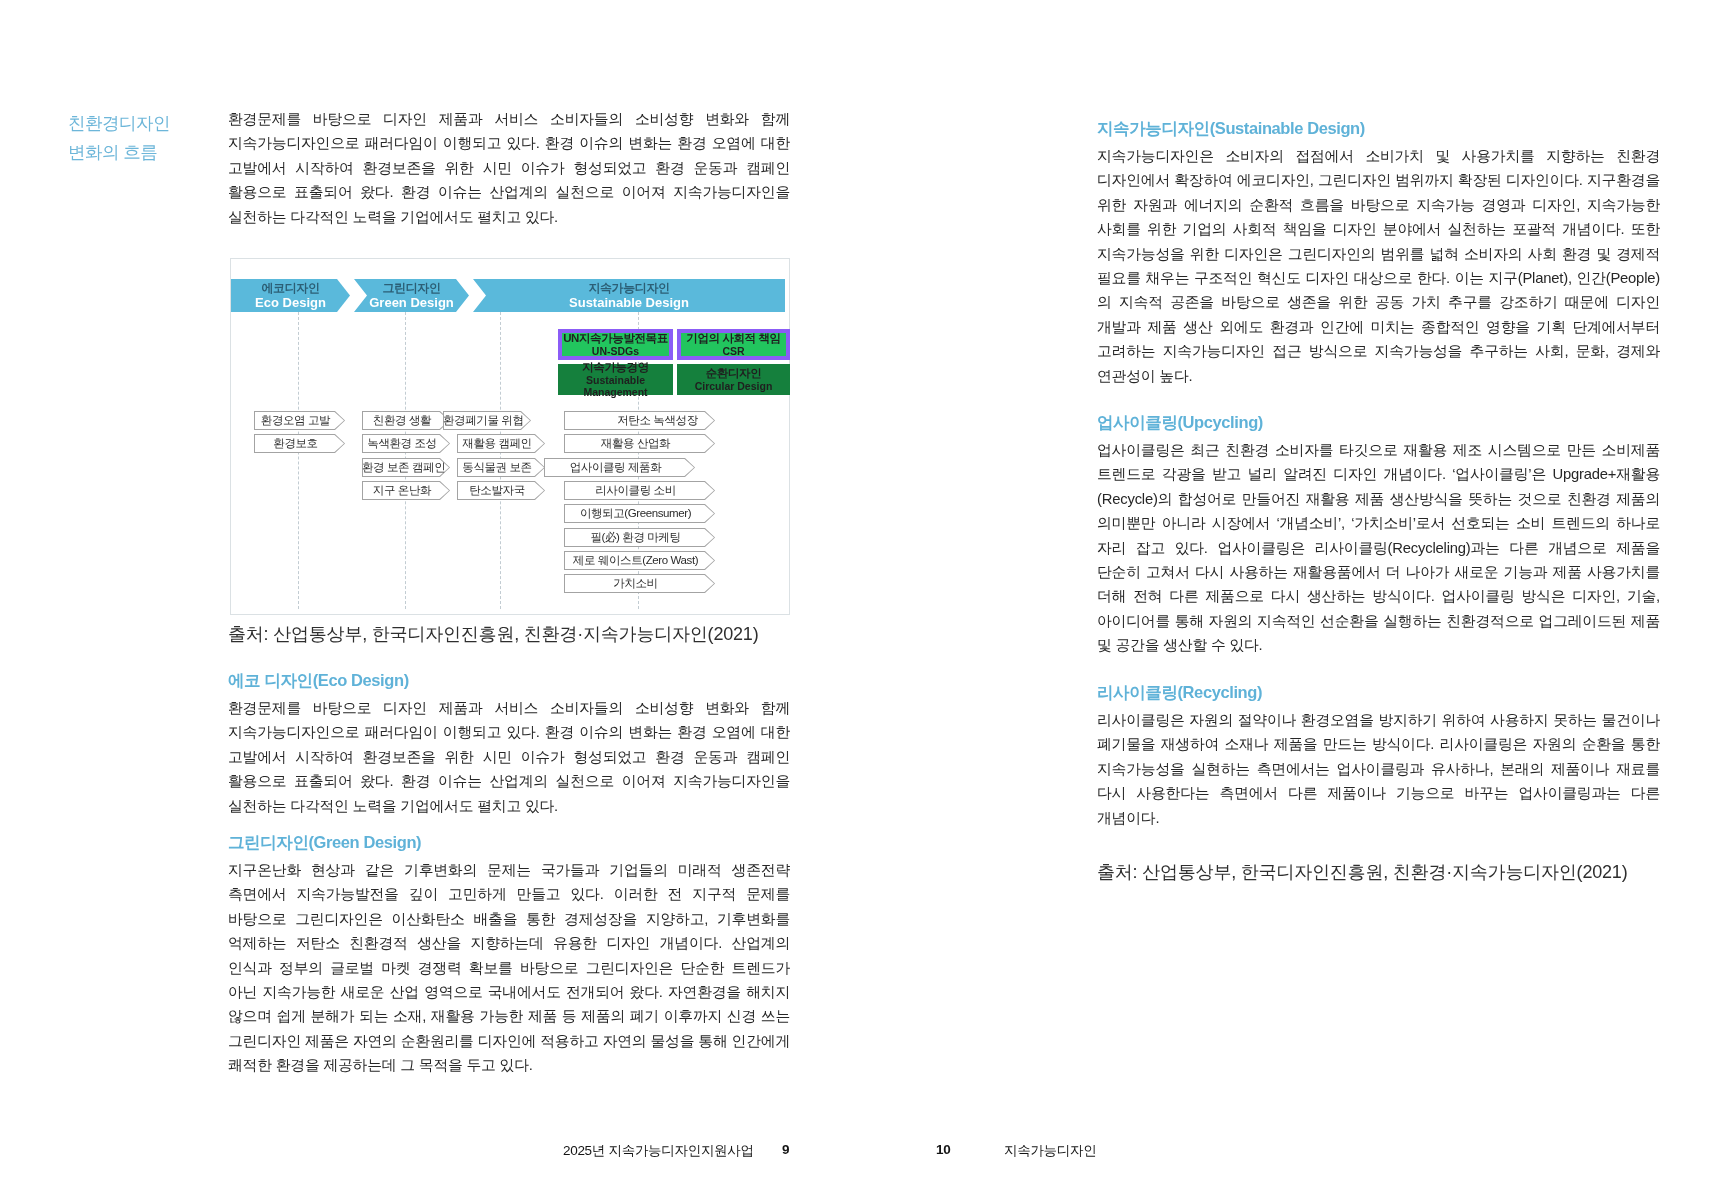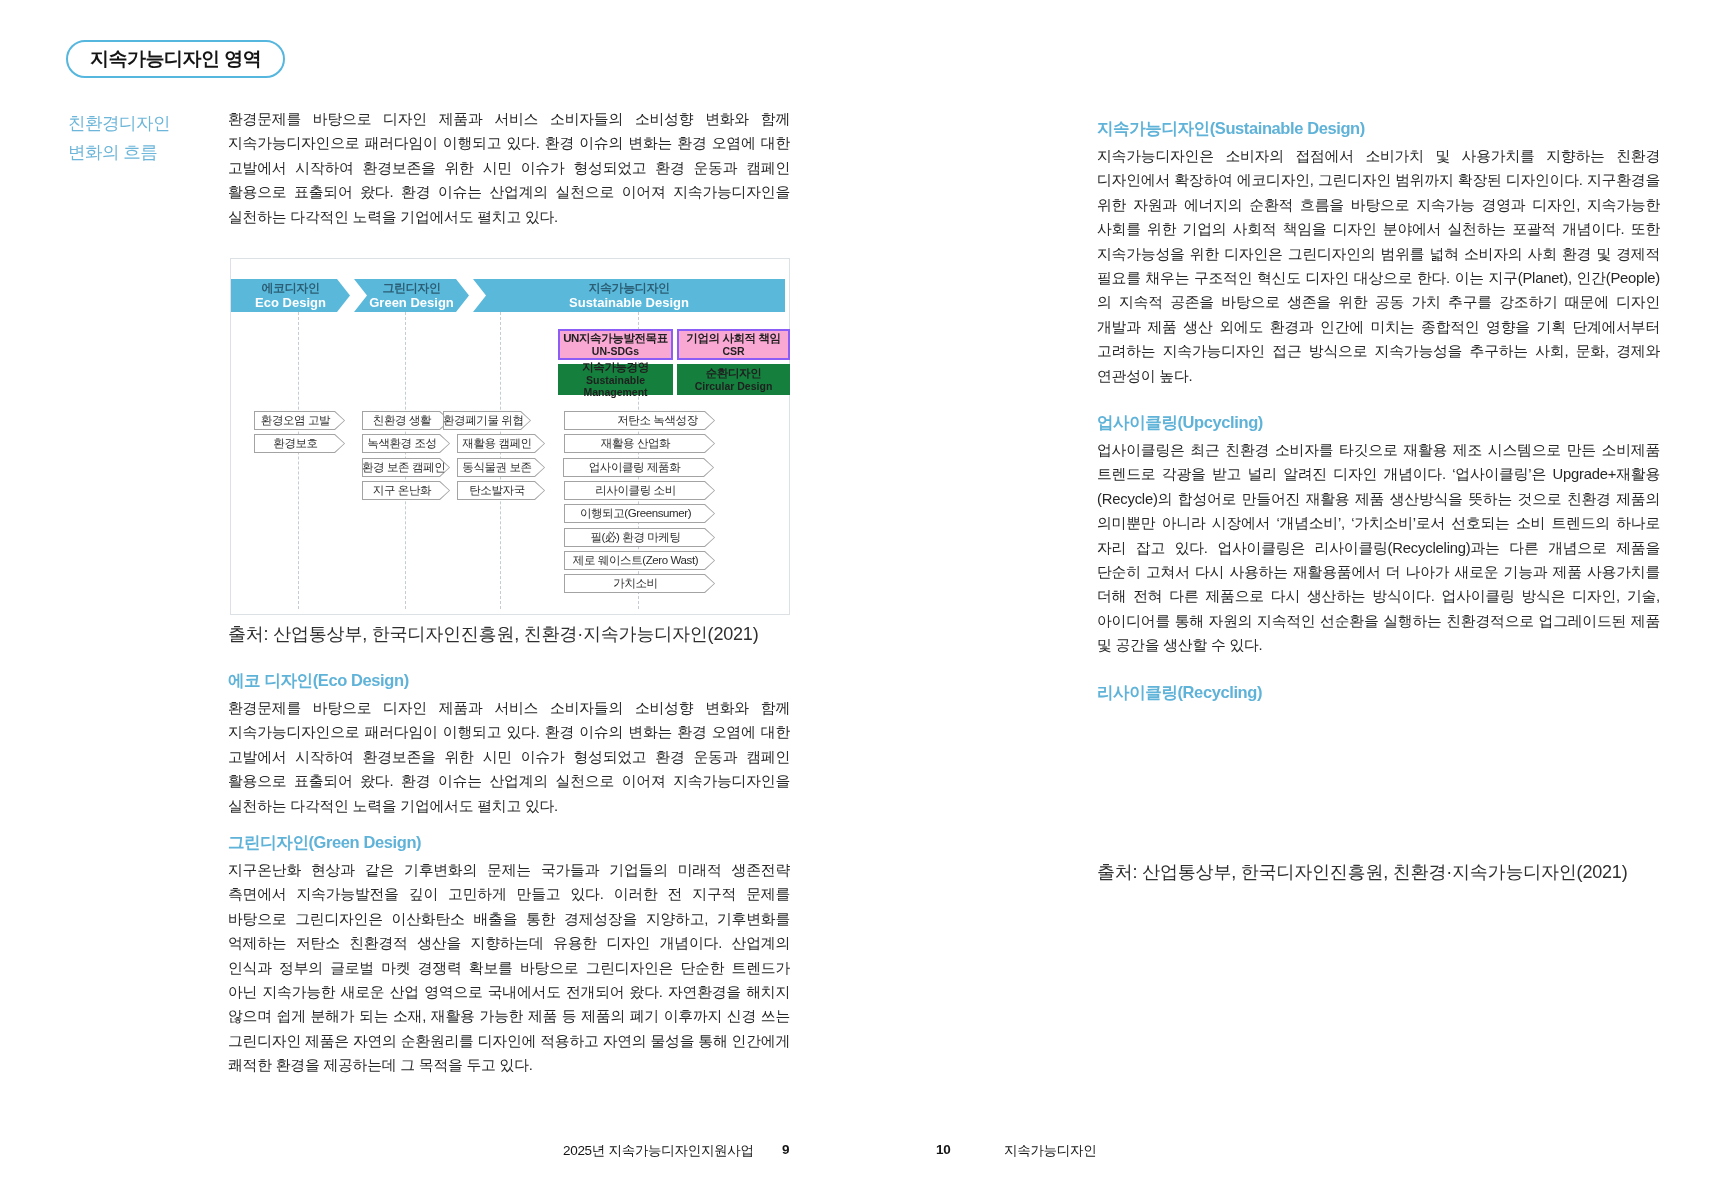--- a/index.html
+++ b/index.html
@@ -49,21 +49,21 @@
     clip-path:polygon(0 0, 100% 0, 100% 100%, 0 100%, 13px 50%); }
 
   .vline { position:absolute; top:53px; bottom:5px; width:0; border-left:1px dashed #c2ccd2; }
 
   .dbox {
     position:absolute; height:31px; display:flex; flex-direction:column;
     justify-content:center; text-align:center;
   }
   .dbox .ko { font-size:11.5px; font-weight:bold; color:#1f1f1f; line-height:13px; letter-spacing:-0.4px; }
   .dbox .en { font-size:10.5px; font-weight:bold; color:#1f1f1f; line-height:12px; }
-  .dbox.white { background:#f9a8d4; border:2px solid #8b5cf6; }
+  .dbox.white { background:#22c55e; border:4px solid #8b5cf6; }
   .dbox.fill  { background:#15803d; }
 
   .pill {
     position:absolute; height:19px; background:#a3a3a3;
     clip-path:polygon(0 0, calc(100% - 10px) 0, 100% 50%, calc(100% - 10px) 100%, 0 100%);
   }
   .pill::before {
     content:""; position:absolute; left:1px; top:1px; right:1px; bottom:1px; background:#ffffff;
     clip-path:polygon(0 0, calc(100% - 9.5px) 0, 100% 50%, calc(100% - 9.5px) 100%, 0 100%);
   }
@@ -75,23 +75,20 @@
 
   
   .footer-item { position:absolute; top:1142px; font-size:13.5px; color:#141414; letter-spacing:-0.3px; }
   .pageno { font-weight:bold; }
 </style>
 </head>
 <body>
 
 <div class="page">
 
-  <div class="badge">
-    <span>지속가능디자인 영역</span>
-  </div>
 
   <div class="sidebar-title">
     <div>친환경디자인</div>
     <div>변화의 흐름</div>
   </div>
 
   <p class="body-text" style="left:228px; top:107px; width:562px;">환경문제를 바탕으로 디자인 제품과 서비스 소비자들의 소비성향 변화와 함께 지속가능디자인으로 패러다임이 이행되고 있다. 환경 이슈의 변화는 환경 오염에 대한 고발에서 시작하여 환경보존을 위한 시민 이슈가 형성되었고 환경 운동과 캠페인 활용으로 표출되어 왔다. 환경 이슈는 산업계의 실천으로 이어져 지속가능디자인을 실천하는 다각적인 노력을 기업에서도 펼치고 있다.</p>
 
   <div class="diagram">
 
@@ -165,21 +162,21 @@
     <div class="pill" style="left:226px; top:222px; width:88px;">
         <span>탄소발자국</span>
       </div>
 
     <div class="pill" style="left:333px; top:152px; width:151px;padding-left:44px;">
         <span>저탄소 녹색성장</span>
       </div>
     <div class="pill" style="left:333px; top:175px; width:151px;">
         <span>재활용 산업화</span>
       </div>
-    <div class="pill" style="left:332px; top:199px; width:151px;">
+    <div class="pill" style="left:313px; top:199px; width:151px;">
         <span>업사이클링 제품화</span>
       </div>
     <div class="pill" style="left:333px; top:222px; width:151px;">
         <span>리사이클링 소비</span>
       </div>
     <div class="pill" style="left:333px; top:245px; width:151px;">
         <span>이행되고(Greensumer)</span>
       </div>
     <div class="pill" style="left:333px; top:269px; width:151px;">
         <span>필(必) 환경 마케팅</span>
@@ -200,20 +197,21 @@
   <div class="sec-h" style="left:228px; top:832px;">그린디자인(Green Design)</div>
   <p class="body-text" style="left:228px; top:858px; width:562px;">지구온난화 현상과 같은 기후변화의 문제는 국가들과 기업들의 미래적 생존전략 측면에서 지속가능발전을 깊이 고민하게 만들고 있다. 이러한 전 지구적 문제를 바탕으로 그린디자인은 이산화탄소 배출을 통한 경제성장을 지양하고, 기후변화를 억제하는 저탄소 친환경적 생산을 지향하는데 유용한 디자인 개념이다. 산업계의 인식과 정부의 글로벌 마켓 경쟁력 확보를 바탕으로 그린디자인은 단순한 트렌드가 아닌 지속가능한 새로운 산업 영역으로 국내에서도 전개되어 왔다. 자연환경을 해치지 않으며 쉽게 분해가 되는 소재, 재활용 가능한 제품 등 제품의 폐기 이후까지 신경 쓰는 그린디자인 제품은 자연의 순환원리를 디자인에 적용하고 자연의 물성을 통해 인간에게 쾌적한 환경을 제공하는데 그 목적을 두고 있다.</p>
 
   <div class="sec-h" style="left:1097px; top:118px;">지속가능디자인(Sustainable Design)</div>
   <p class="body-text" style="left:1097px; top:144px; width:563px;">지속가능디자인은 소비자의 접점에서 소비가치 및 사용가치를 지향하는 친환경 디자인에서 확장하여 에코디자인, 그린디자인 범위까지 확장된 디자인이다. 지구환경을 위한 자원과 에너지의 순환적 흐름을 바탕으로 지속가능 경영과 디자인, 지속가능한 사회를 위한 기업의 사회적 책임을 디자인 분야에서 실천하는 포괄적 개념이다. 또한 지속가능성을 위한 디자인은 그린디자인의 범위를 넓혀 소비자의 사회 환경 및 경제적 필요를 채우는 구조적인 혁신도 디자인 대상으로 한다. 이는 지구(Planet), 인간(People)의 지속적 공존을 바탕으로 생존을 위한 공동 가치 추구를 강조하기 때문에 디자인 개발과 제품 생산 외에도 환경과 인간에 미치는 종합적인 영향을 기획 단계에서부터 고려하는 지속가능디자인 접근 방식으로 지속가능성을 추구하는 사회, 문화, 경제와 연관성이 높다.</p>
 
   <div class="sec-h" style="left:1097px; top:412px;">업사이클링(Upcycling)</div>
   <p class="body-text" style="left:1097px; top:438px; width:563px;">업사이클링은 최근 친환경 소비자를 타깃으로 재활용 제조 시스템으로 만든 소비제품 트렌드로 각광을 받고 널리 알려진 디자인 개념이다. ‘업사이클링’은 Upgrade+재활용(Recycle)의 합성어로 만들어진 재활용 제품 생산방식을 뜻하는 것으로 친환경 제품의 의미뿐만 아니라 시장에서 ‘개념소비’, ‘가치소비’로서 선호되는 소비 트렌드의 하나로 자리 잡고 있다. 업사이클링은 리사이클링(Recycleling)과는 다른 개념으로 제품을 단순히 고쳐서 다시 사용하는 재활용품에서 더 나아가 새로운 기능과 제품 사용가치를 더해 전혀 다른 제품으로 다시 생산하는 방식이다. 업사이클링 방식은 디자인, 기술, 아이디어를 통해 자원의 지속적인 선순환을 실행하는 친환경적으로 업그레이드된 제품 및 공간을 생산할 수 있다.</p>
 
   <div class="sec-h" style="left:1097px; top:682px;">리사이클링(Recycling)</div>
+  <p class="body-text" style="left:1097px; top:708px; width:563px;">리사이클링은 자원의 절약이나 환경오염을 방지하기 위하여 사용하지 못하는 물건이나 폐기물을 재생하여 소재나 제품을 만드는 방식이다. 리사이클링은 자원의 순환을 통한 지속가능성을 실현하는 측면에서는 업사이클링과 유사하나, 본래의 제품이나 재료를 다시 사용한다는 측면에서 다른 제품이나 기능으로 바꾸는 업사이클링과는 다른 개념이다.</p>
 
   <div class="src-line" style="left:1097px; top:860px;">출처: 산업통상부, 한국디자인진흥원, 친환경·지속가능디자인(2021)</div>
 
   <div class="footer-item" style="left:563px;">2025년 지속가능디자인지원사업</div>
   <div class="footer-item pageno" style="left:782px;">9</div>
   <div class="footer-item pageno" style="left:936px;">10</div>
   <div class="footer-item" style="left:1004px;">지속가능디자인</div>
 
 </div>
 

